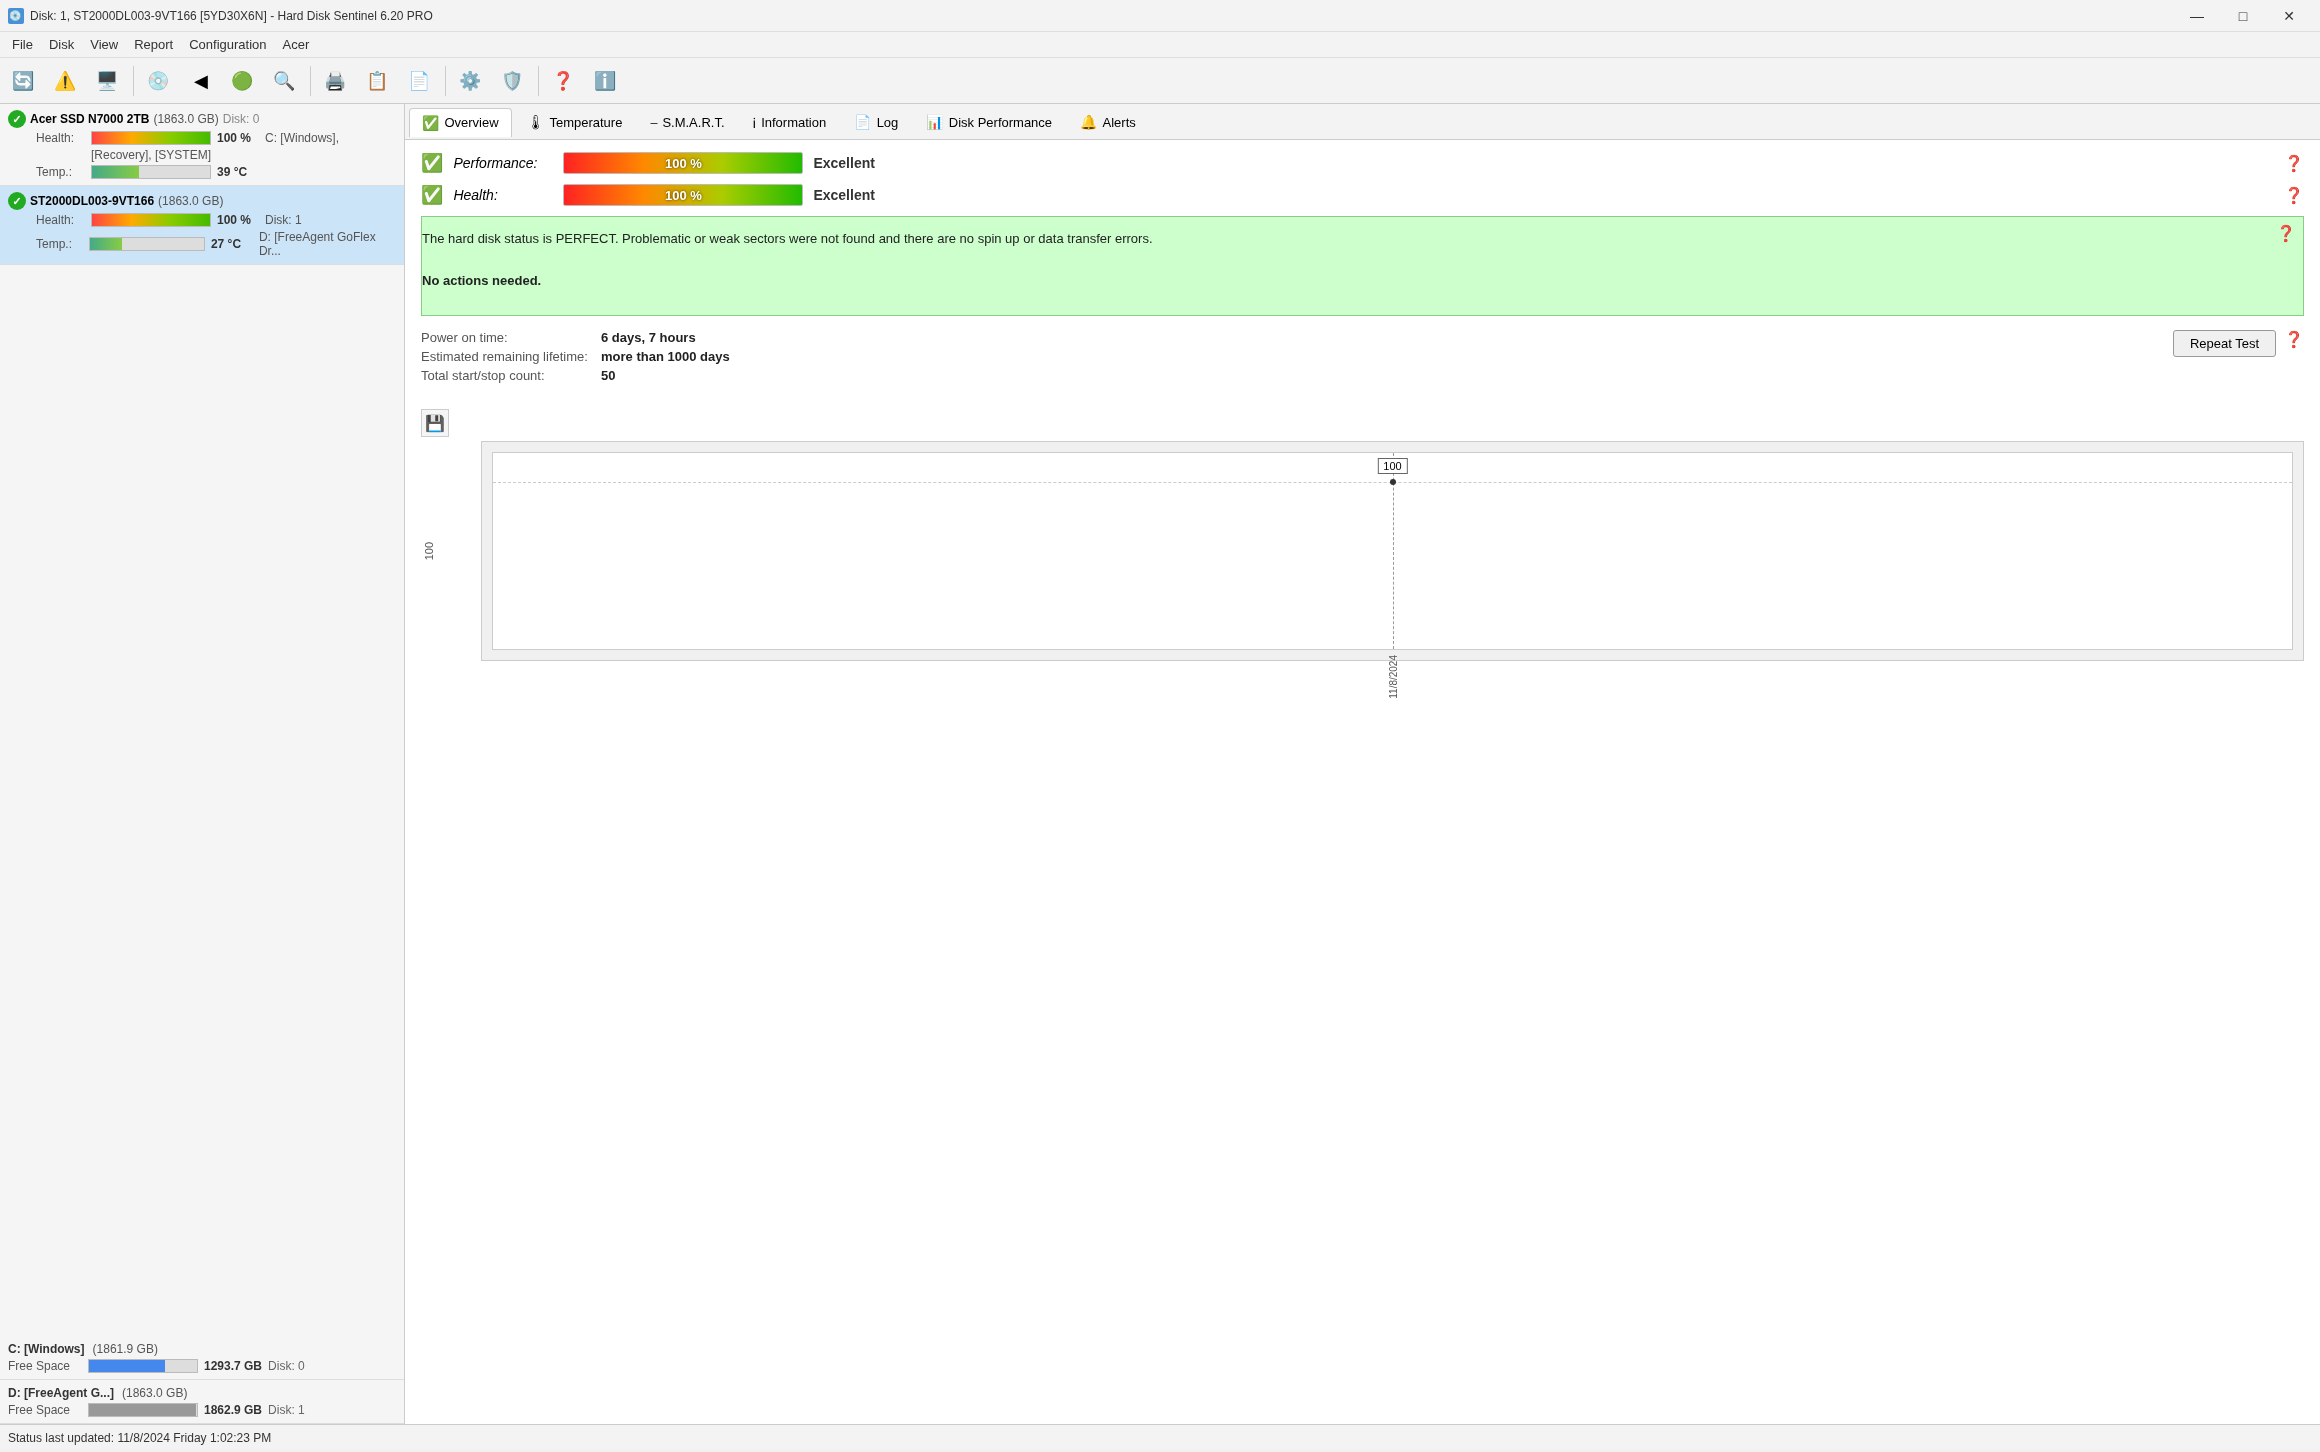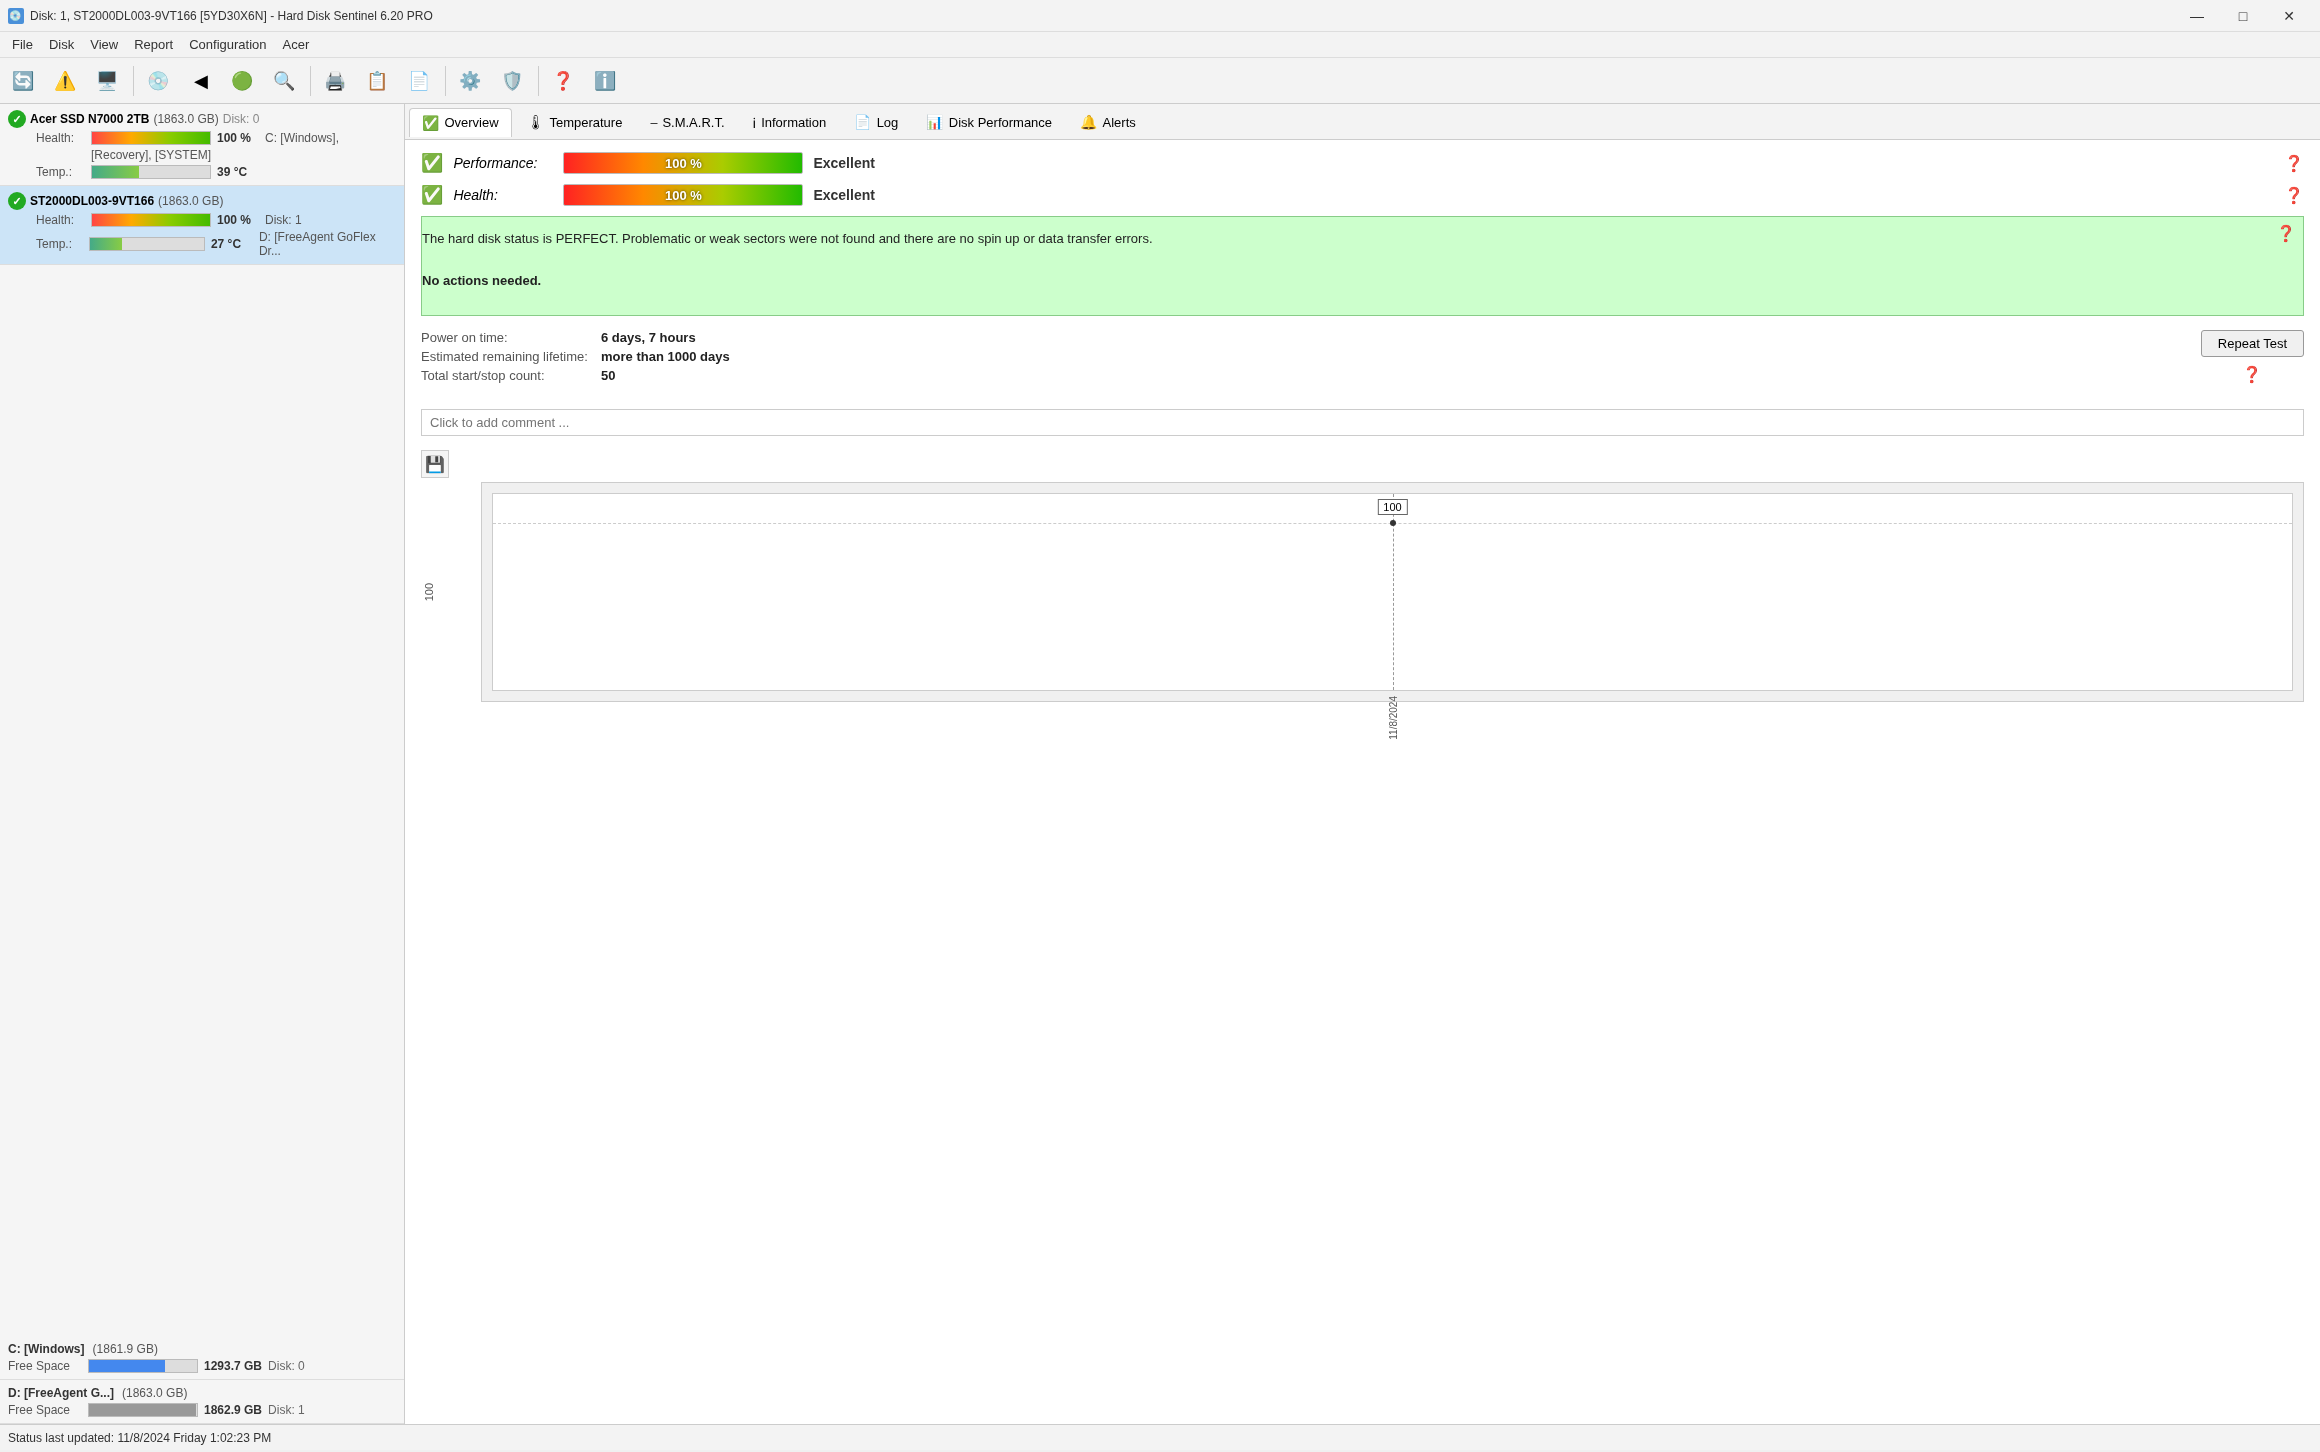--- a/index.html
+++ b/index.html
@@ -176,23 +176,22 @@
       grid-template-columns: 180px 1fr;
       gap: 4px 0;
       margin-bottom: 14px;
       font-size: 13px;
     }
     .info-key { color: #555; }
     .info-value { font-weight: bold; color: #222; }
 
     
     .repeat-test-row {
-      display: flex; justify-content: flex-end; align-items: center; gap: 8px;
+      display: flex; justify-content: flex-end; gap: 8px;
       margin-bottom: 8px;
-      flex-direction: column;
     }
     .repeat-test-btn {
       padding: 5px 16px;
       border: 1px solid #999;
       background: #f0f0f0;
       cursor: pointer;
       font-size: 13px;
       border-radius: 3px;
     }
 
@@ -456,21 +455,20 @@
           <span class="info-key">Total start/stop count:</span>
           <span class="info-value">50</span>
         </div>
         <div class="repeat-test-row">
           <button class="repeat-test-btn">Repeat Test</button>
           <span style="color:#4488cc;font-size:16px;cursor:pointer;">❓</span>
         </div>
       </div>
 
       
-      <input type="text" class="comment-input" placeholder="Click to add comment ..." style="">
 
       
       <div class="chart-section">
         <div class="chart-toolbar">
           <button class="chart-save-btn" title="Save chart">💾</button>
         </div>
         <div style="position:relative;margin-left:30px;">
 
           <div style="position:absolute;left:-28px;top:0;bottom:0;display:flex;align-items:center;justify-content:center;">
             <span style="font-size:11px;color:#555;writing-mode:vertical-rl;transform:rotate(180deg);">100</span>

